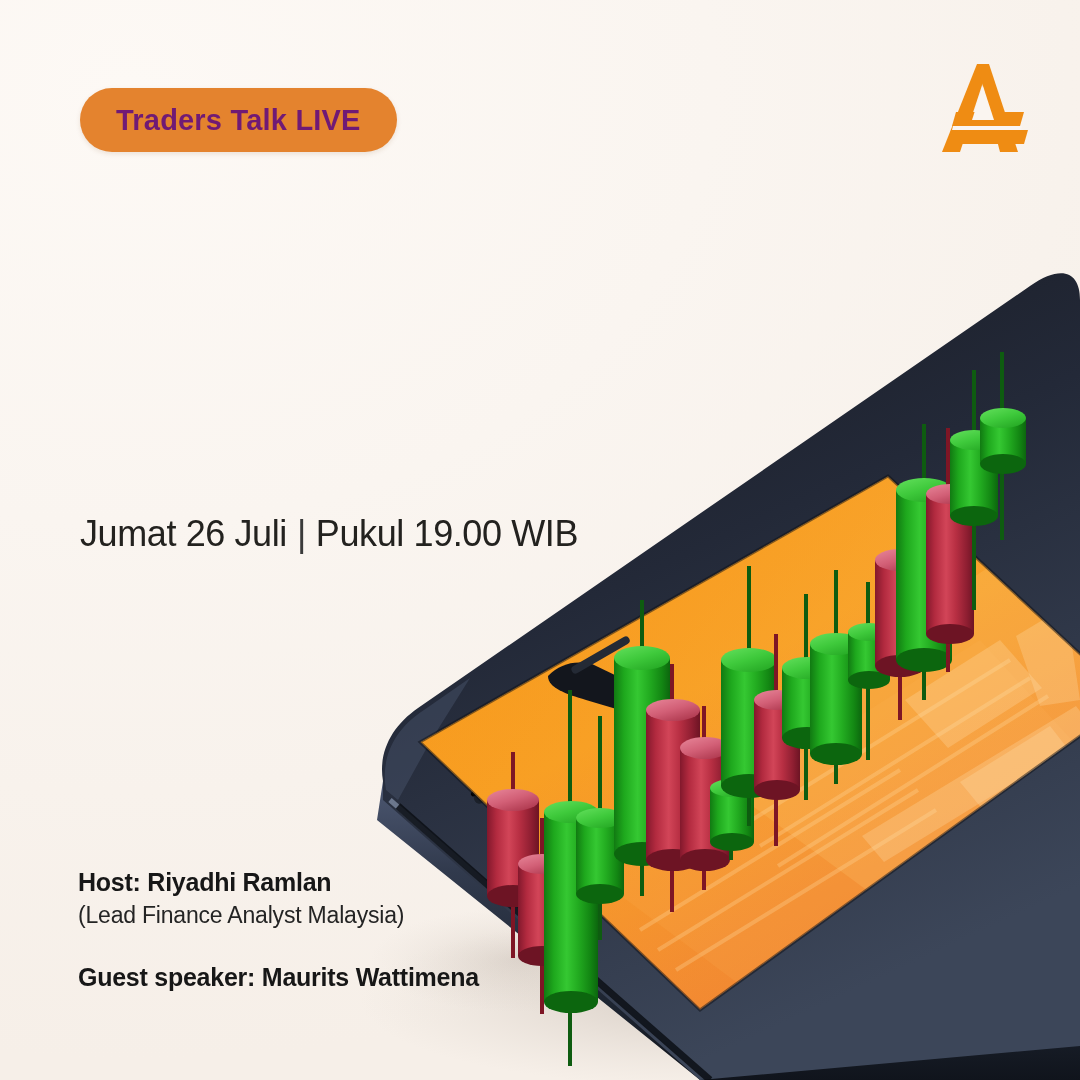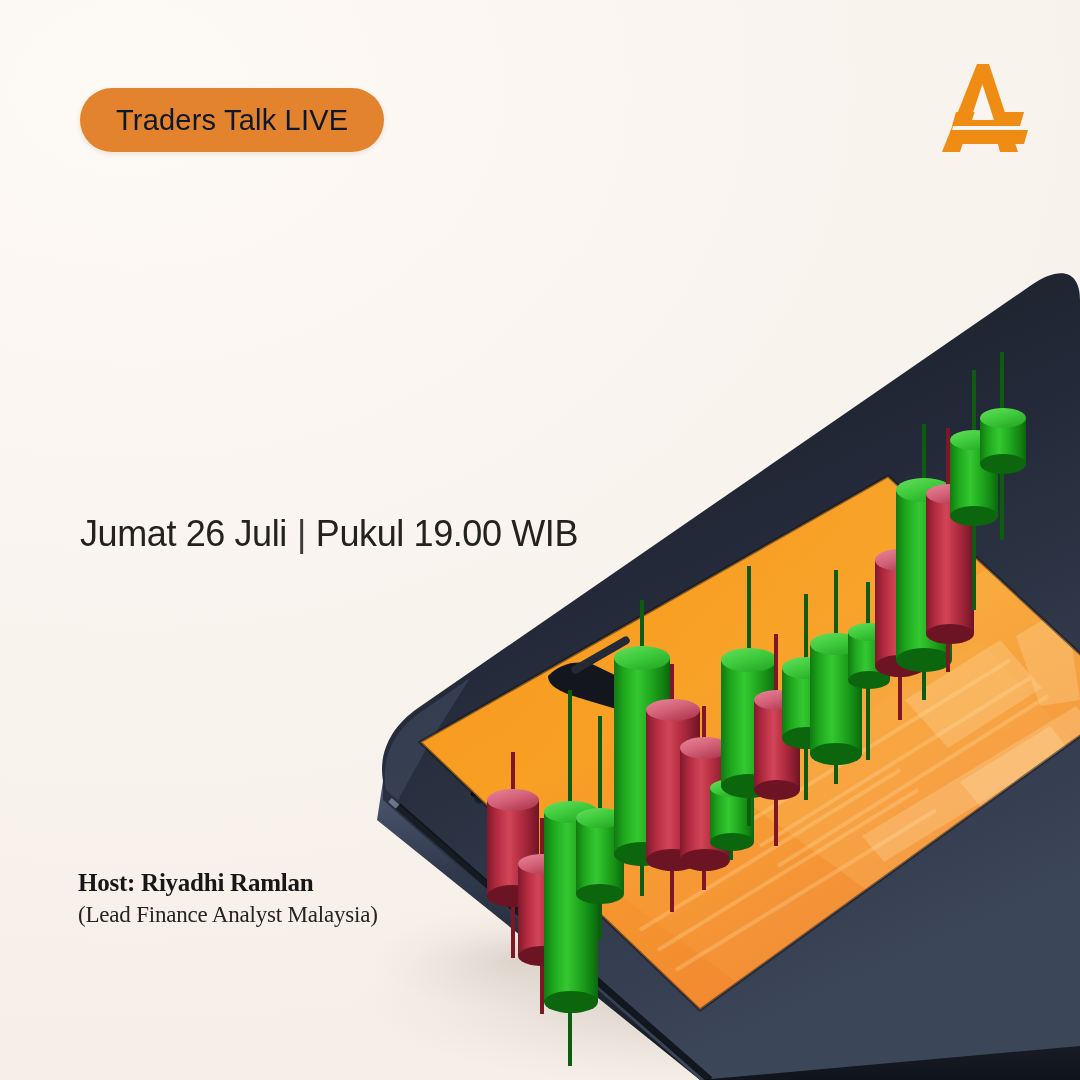--- a/index.html
+++ b/index.html
@@ -35,23 +35,23 @@
     height: 64px;
     padding: 0 36px;
     display: flex;
     align-items: center;
     justify-content: center;
     border-radius: 34px;
     background: #e4832e;
     box-shadow: 0 2px 5px rgba(120, 70, 20, 0.13);
   }
   .badge-text {
-    color: #0f172a;
+    color: #701a75;
     font-size: 29px;
-    font-weight: 400;
+    font-weight: 700;
     letter-spacing: 0.2px;
     white-space: nowrap;
   }
 
   
   .logo {
     position: absolute;
     right: 50px;
     top: 58px;
     width: 96px;
@@ -90,21 +90,21 @@
     font-weight: 300;
   }
 
   
   .credits {
     position: absolute;
     left: 78px;
     top: 866px;
     z-index: 40;
   }
-  .credit-block { margin-bottom: 30px; font-family: Liberation Serif, serif; }
+  .credit-block { margin-bottom: 30px; }
   .credit-block:last-child { margin-bottom: 0; }
   .credit-name {
     color: #171717;
     font-size: 25px;
     font-weight: 700;
     line-height: 1.32;
     letter-spacing: -0.25px;
     white-space: nowrap;
   }
   .credit-role {
@@ -429,16 +429,17 @@
   <div class="dateline">
     <span>Jumat 26 Juli</span><span class="sep">|</span><span>Pukul 19.00 WIB</span>
   </div>
 
   <div class="credits">
     <div class="credit-block">
       <div class="credit-name">Host: Riyadhi Ramlan</div>
       <div class="credit-role">(Lead Finance Analyst Malaysia)</div>
     </div>
     <div class="credit-block">
+      <div class="credit-name">Guest speaker: Maurits Wattimena</div>
     </div>
   </div>
 
 </div>
 
 </body></html>

